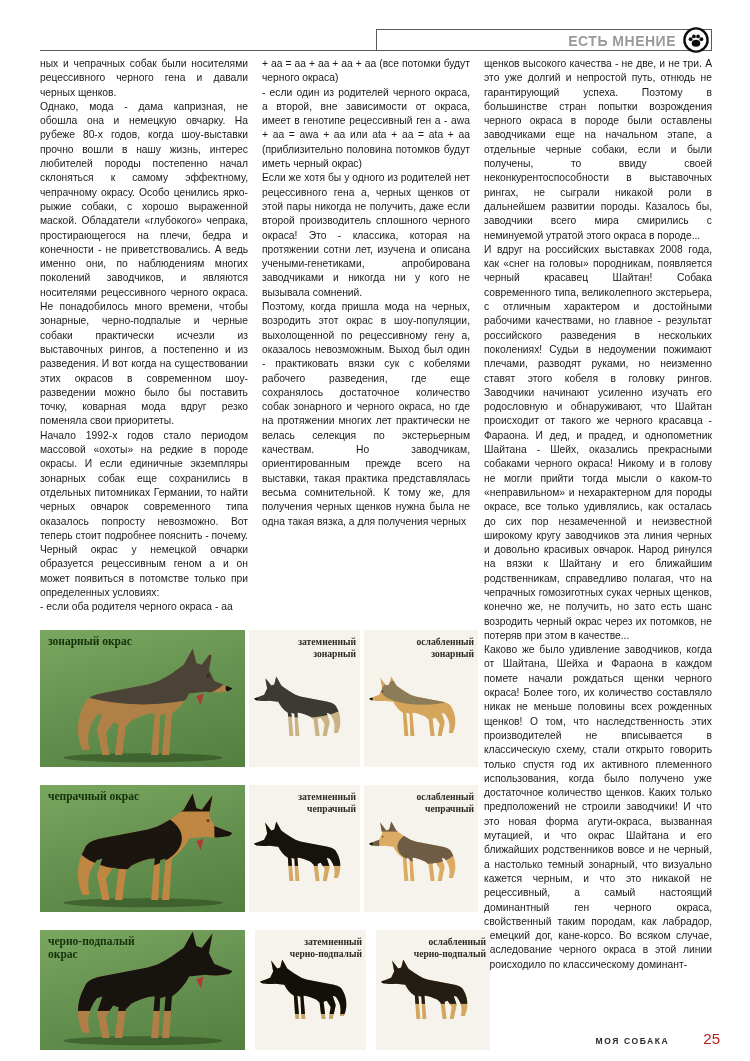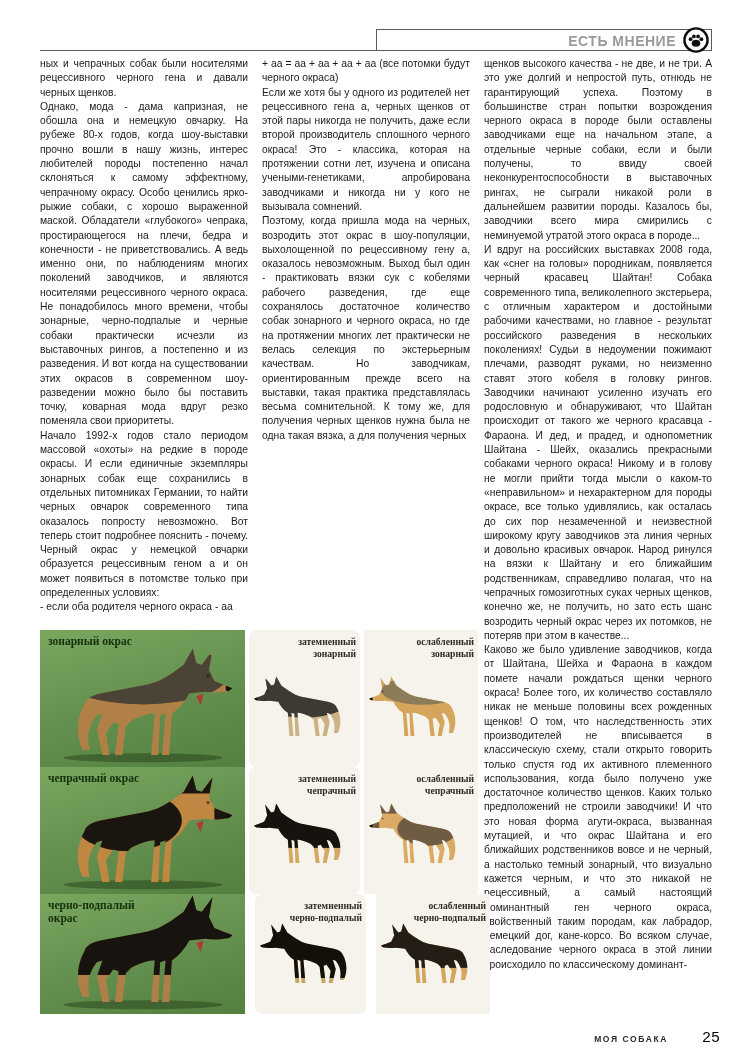--- a/index.html
+++ b/index.html
@@ -17,48 +17,48 @@
     font-weight:bold;font-size:14px;letter-spacing:0.5px;color:#9a9a9a;
     font-family:"Liberation Sans",sans-serif;line-height:1;transform:translateY(1px);
   }
   .paw{width:26px;height:26px;display:block;transform:translateY(0px);}
   .col{position:absolute;top:57px;text-align:justify;font-size:10.3px;line-height:14.3px;overflow:hidden;hyphens:none;}
   .col p{margin:0;}
   .col-1{left:40px;width:208px;height:571px;}
   .col-2{left:262px;width:208px;height:571px;}
   .col-3{left:484px;width:228px;height:974px;}
   #figure-grid{position:absolute;left:40px;top:630px;width:438px;}
-  .fig-row{display:flex;gap:4px;margin-bottom:0;}
+  .fig-row{display:flex;gap:4px;margin-bottom:18px;}
   .fig-row:nth-child(1){height:137px;}
   .fig-row:nth-child(2){height:127px;}
   .fig-row:nth-child(3){height:120px;gap:10px;}
   .photo-card{
     width:205px;position:relative;flex:none;
     background:linear-gradient(165deg,#7aa75f 0%,#679352 45%,#54803f 100%);
     display:flex;align-items:flex-end;justify-content:center;overflow:hidden;
   }
   .photo-card svg{margin-bottom:2px;}
   .photo-label{
     position:absolute;top:5px;left:8px;font-family:"Liberation Serif",serif;
     font-weight:bold;font-size:11.5px;line-height:13px;color:#15300c;
   }
   .illus-panel{position:relative;flex:none;background:#f6f3ec;overflow:hidden;}
-  .illus-panel.w1{width:111px;border-radius:7px;}
+  .illus-panel.w1{width:111px;}
   .illus-panel.w2{width:114px;}
   .illus-panel svg{position:absolute;left:2px;bottom:12px;}
   .illus-label{
     position:absolute;top:6px;right:4px;text-align:right;font-family:"Liberation Serif",serif;
     font-weight:bold;font-size:9.6px;line-height:11.5px;color:#2e2a24;
   }
   .footer{
     position:absolute;left:0;top:1030px;width:712px;
     display:flex;justify-content:flex-end;align-items:baseline;gap:34px;padding-left:8px;
   }
   .mag-name{font-size:8.5px;font-weight:bold;letter-spacing:1.6px;color:#2b2b2b;}
-  .page-num{font-family:Liberation Mono, monospace;font-size:15px;color:#000000;}
+  .page-num{font-family:Liberation Sans, sans-serif;font-size:15px;color:#b91c1c;}
 </style>
 </head>
 <body>
 
 <div class="top-rule"></div>
 
 <div class="header-box">
   <span class="header-label">ЕСТЬ МНЕНИЕ</span>
   <svg class="paw" viewBox="0 0 26 26">
     <circle cx="13" cy="13" r="11.6" fill="#ffffff" stroke="#0d0d0d" stroke-width="2.4"></circle>
@@ -73,20 +73,21 @@
 <div class="col col-1">
   <p>ных и чепрачных собак были носителями рецессивного черного гена и давали черных щенков.</p>
   <p>Однако, мода - дама капризная, не обошла она и немецкую овчарку. На рубеже 80-х годов, когда шоу-выставки прочно вошли в нашу жизнь, интерес любителей породы постепенно начал склоняться к самому эффектному, чепрачному окрасу. Особо ценились ярко-рыжие собаки, с хорошо выраженной маской. Обладатели «глубокого» чепрака, простирающегося на плечи, бедра и конечности - не приветствовались. А ведь именно они, по наблюдениям многих поколений заводчиков, и являются носителями рецессивного черного окраса. Не понадобилось много времени, чтобы зонарные, черно-подпалые и черные собаки практически исчезли из выставочных рингов, а постепенно и из разведения. И вот когда на существовании этих окрасов в современном шоу-разведении можно было бы поставить точку, коварная мода вдруг резко поменяла свои приоритеты.</p>
   <p>Начало 1992-х годов стало периодом массовой «охоты» на редкие в породе окрасы. И если единичные экземпляры зонарных собак еще сохранились в отдельных питомниках Германии, то найти черных овчарок современного типа оказалось попросту невозможно. Вот теперь стоит подробнее пояснить - почему.</p>
   <p>Черный окрас у немецкой овчарки образуется рецессивным геном а и он может появиться в потомстве только при определенных условиях:</p>
   <p>- если оба родителя черного окраса - аа</p>
 </div>
 
 <div class="col col-2">
   <p>+ аа = аа + аа + аа + аа (все потомки будут черного окраса)</p>
+  <p>- если один из родителей черного окраса, а второй, вне зависимости от окраса, имеет в генотипе рецессивный ген а - awa + aa = awa + aa или ata + aa = ata + aa (приблизительно половина потомков будут иметь черный окрас)</p>
   <p>Если же хотя бы у одного из родителей нет рецессивного гена а, черных щенков от этой пары никогда не получить, даже если второй производитель сплошного черного окраса! Это - классика, которая на протяжении сотни лет, изучена и описана учеными-генетиками, апробирована заводчиками и никогда ни у кого не вызывала сомнений.</p>
   <p>Поэтому, когда пришла мода на черных, возродить этот окрас в шоу-популяции, выхолощенной по рецессивному гену а, оказалось невозможным. Выход был один - практиковать вязки сук с кобелями рабочего разведения, где еще сохранялось достаточное количество собак зонарного и черного окраса, но где на протяжении многих лет практически не велась селекция по экстерьерным качествам. Но заводчикам, ориентированным прежде всего на выставки, такая практика представлялась весьма сомнительной. К тому же, для получения черных щенков нужна была не одна такая вязка, а для получения черных</p>
 </div>
 
 <div class="col col-3">
   <p>щенков высокого качества - не две, и не три. А это уже долгий и непростой путь, отнюдь не гарантирующий успеха. Поэтому в большинстве стран попытки возрождения черного окраса в породе были оставлены заводчиками еще на начальном этапе, а отдельные черные собаки, если и были получены, то ввиду своей неконкурентоспособности в выставочных рингах, не сыграли никакой роли в дальнейшем развитии породы. Казалось бы, заводчики всего мира смирились с неминуемой утратой этого окраса в породе...</p>
   <p>И вдруг на российских выставках 2008 года, как «снег на головы» породникам, появляется черный красавец Шайтан! Собака современного типа, великолепного экстерьера, с отличным характером и достойными рабочими качествами, но главное - результат российского разведения в нескольких поколениях! Судьи в недоумении пожимают плечами, разводят руками, но неизменно ставят этого кобеля в головку рингов. Заводчики начинают усиленно изучать его родословную и обнаруживают, что Шайтан происходит от такого же черного красавца - Фараона. И дед, и прадед, и однопометник Шайтана - Шейх, оказались прекрасными собаками черного окраса! Никому и в голову не могли прийти тогда мысли о каком-то «неправильном» и нехарактерном для породы окрасе, все только удивлялись, как осталась до сих пор незамеченной и неизвестной широкому кругу заводчиков эта линия черных и довольно красивых овчарок. Народ ринулся на вязки к Шайтану и его ближайшим родственникам, справедливо полагая, что на чепрачных гомозиготных суках черных щенков, конечно же, не получить, но зато есть шанс возродить черный окрас через их потомков, не потеряв при этом в качестве...</p>
   <p>Каково же было удивление заводчиков, когда от Шайтана, Шейха и Фараона в каждом помете начали рождаться щенки черного окраса! Более того, их количество составляло никак не меньше половины всех рожденных щенков! О том, что наследственность этих производителей не вписывается в классическую схему, стали открыто говорить только спустя год их активного племенного использования, когда было получено уже достаточное количество щенков. Каких только предположений не строили заводчики! И что это новая форма агути-окраса, вызванная мутацией, и что окрас Шайтана и его ближайших родственников вовсе и не черный, а настолько темный зонарный, что визуально кажется черным, и что это никакой не рецессивный, а самый настоящий доминантный ген черного окраса, свойственный таким породам, как лабрадор, немецкий дог, кане-корсо. Во всяком случае, наследование черного окраса в этой линии происходило по классическому доминант-</p>
 </div>
 

